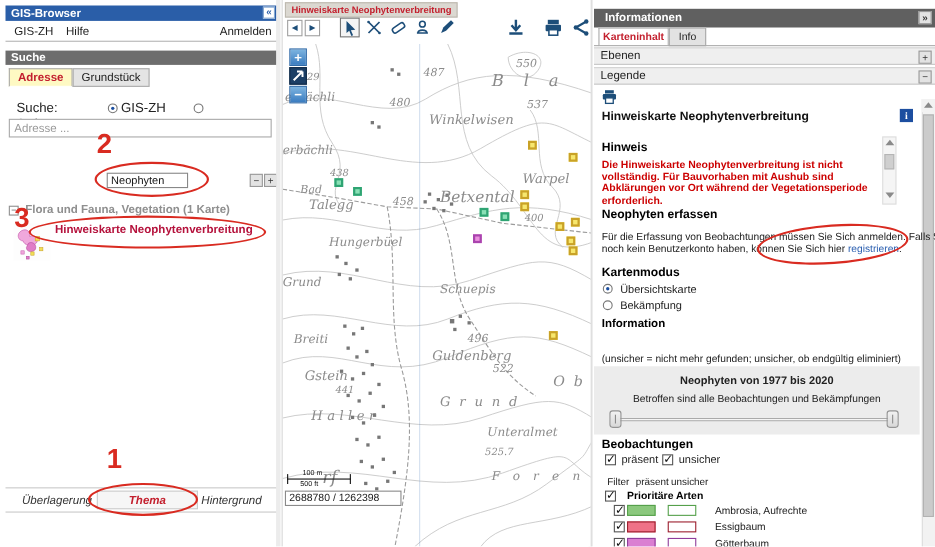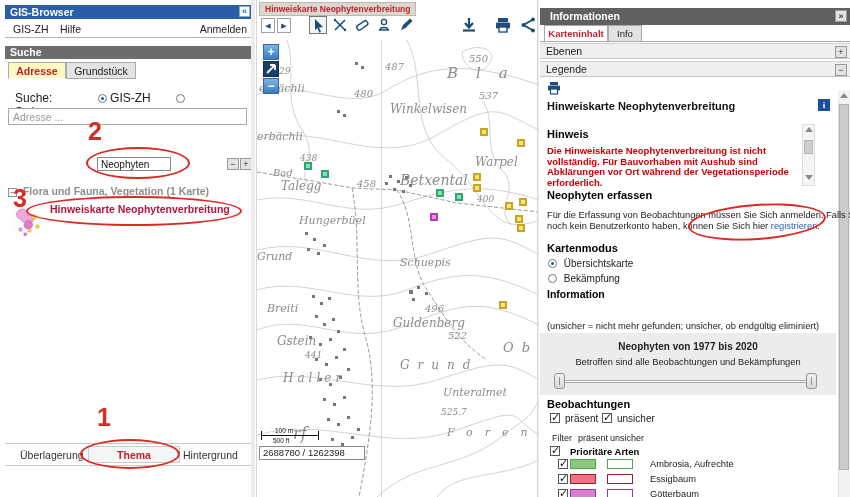--- a/index.html
+++ b/index.html
@@ -32,21 +32,21 @@
   #lp-input { left:3px; top:103px; width:239px; height:17px; border:1px solid #a9a9a9; font-size:10.5px; padding-left:4px; color:#333; font-family:"Liberation Sans",sans-serif; }
   #lp-input::placeholder { color:#9a9a9a; }
   #karten-bar { left:0; top:150px; width:247px; height:18px; line-height:18px; }
   #karten-input { left:92px; top:152px; width:74px; height:14px; border:1px solid #888; font-size:10px; padding-left:3px; color:#111; font-family:"Liberation Sans",sans-serif; }
   #karten-min { left:222px; top:153px; width:12px; height:12px; }
   #karten-plus { left:235px; top:153px; width:12px; height:12px; }
   #tree-row { left:3px; top:180px; font-size:10.5px; font-weight:bold; color:#8f8f8f; }
   #tree-expander { display:inline-block; width:9px; height:9px; border:1px solid #8f8f8f; font-size:8px; line-height:7px; text-align:center; margin-right:3px; vertical-align:0px; }
   #map-thumb { left:7px; top:198px; width:34px; height:34px; }
   #map-link { left:45px; top:198px; font-size:10.5px; font-weight:bold; color:#b5123c; cursor:pointer; }
-  #lp-bottom { left:0; top:438px; width:247px; height:23px; border-top:1px solid #c9c9c9; border-bottom:1px solid #c9c9c9; font-size:10.5px; color:#333; }
+  #lp-bottom { left:0; top:438px; width:247px; height:23px; border-top:1px solid #c9c9c9; border-bottom:1px solid #c9c9c9; font-size:10.5px; color:#333;font-style:italic; }
   #bt-ueber { position:absolute; left:15px; top:5px; cursor:pointer; }
   #bt-thema-box { position:absolute; left:83px; top:2px; width:92px; height:17px; background:#f6f6f6; border:1px solid #ccc; text-align:center; line-height:16px; color:#c3202e; font-weight:bold; cursor:pointer; }
   #bt-hinter { position:absolute; left:178px; top:5px; cursor:pointer; }
 
   
   .splitter { top:0; width:4px; height:497px; background:#ececec; }
 
   
   #map { left:256px; top:0; width:282px; height:497px; background:#fff; border-left:1px solid #d7d7d7; border-right:1px solid #d7d7d7; overflow:hidden; }
   #map-tab { left:2px; top:2px; background:#dbd8d1; border:1px solid #bdb9af; padding:1px 5px; font-size:8.5px; font-weight:bold; color:#c3202e; }

